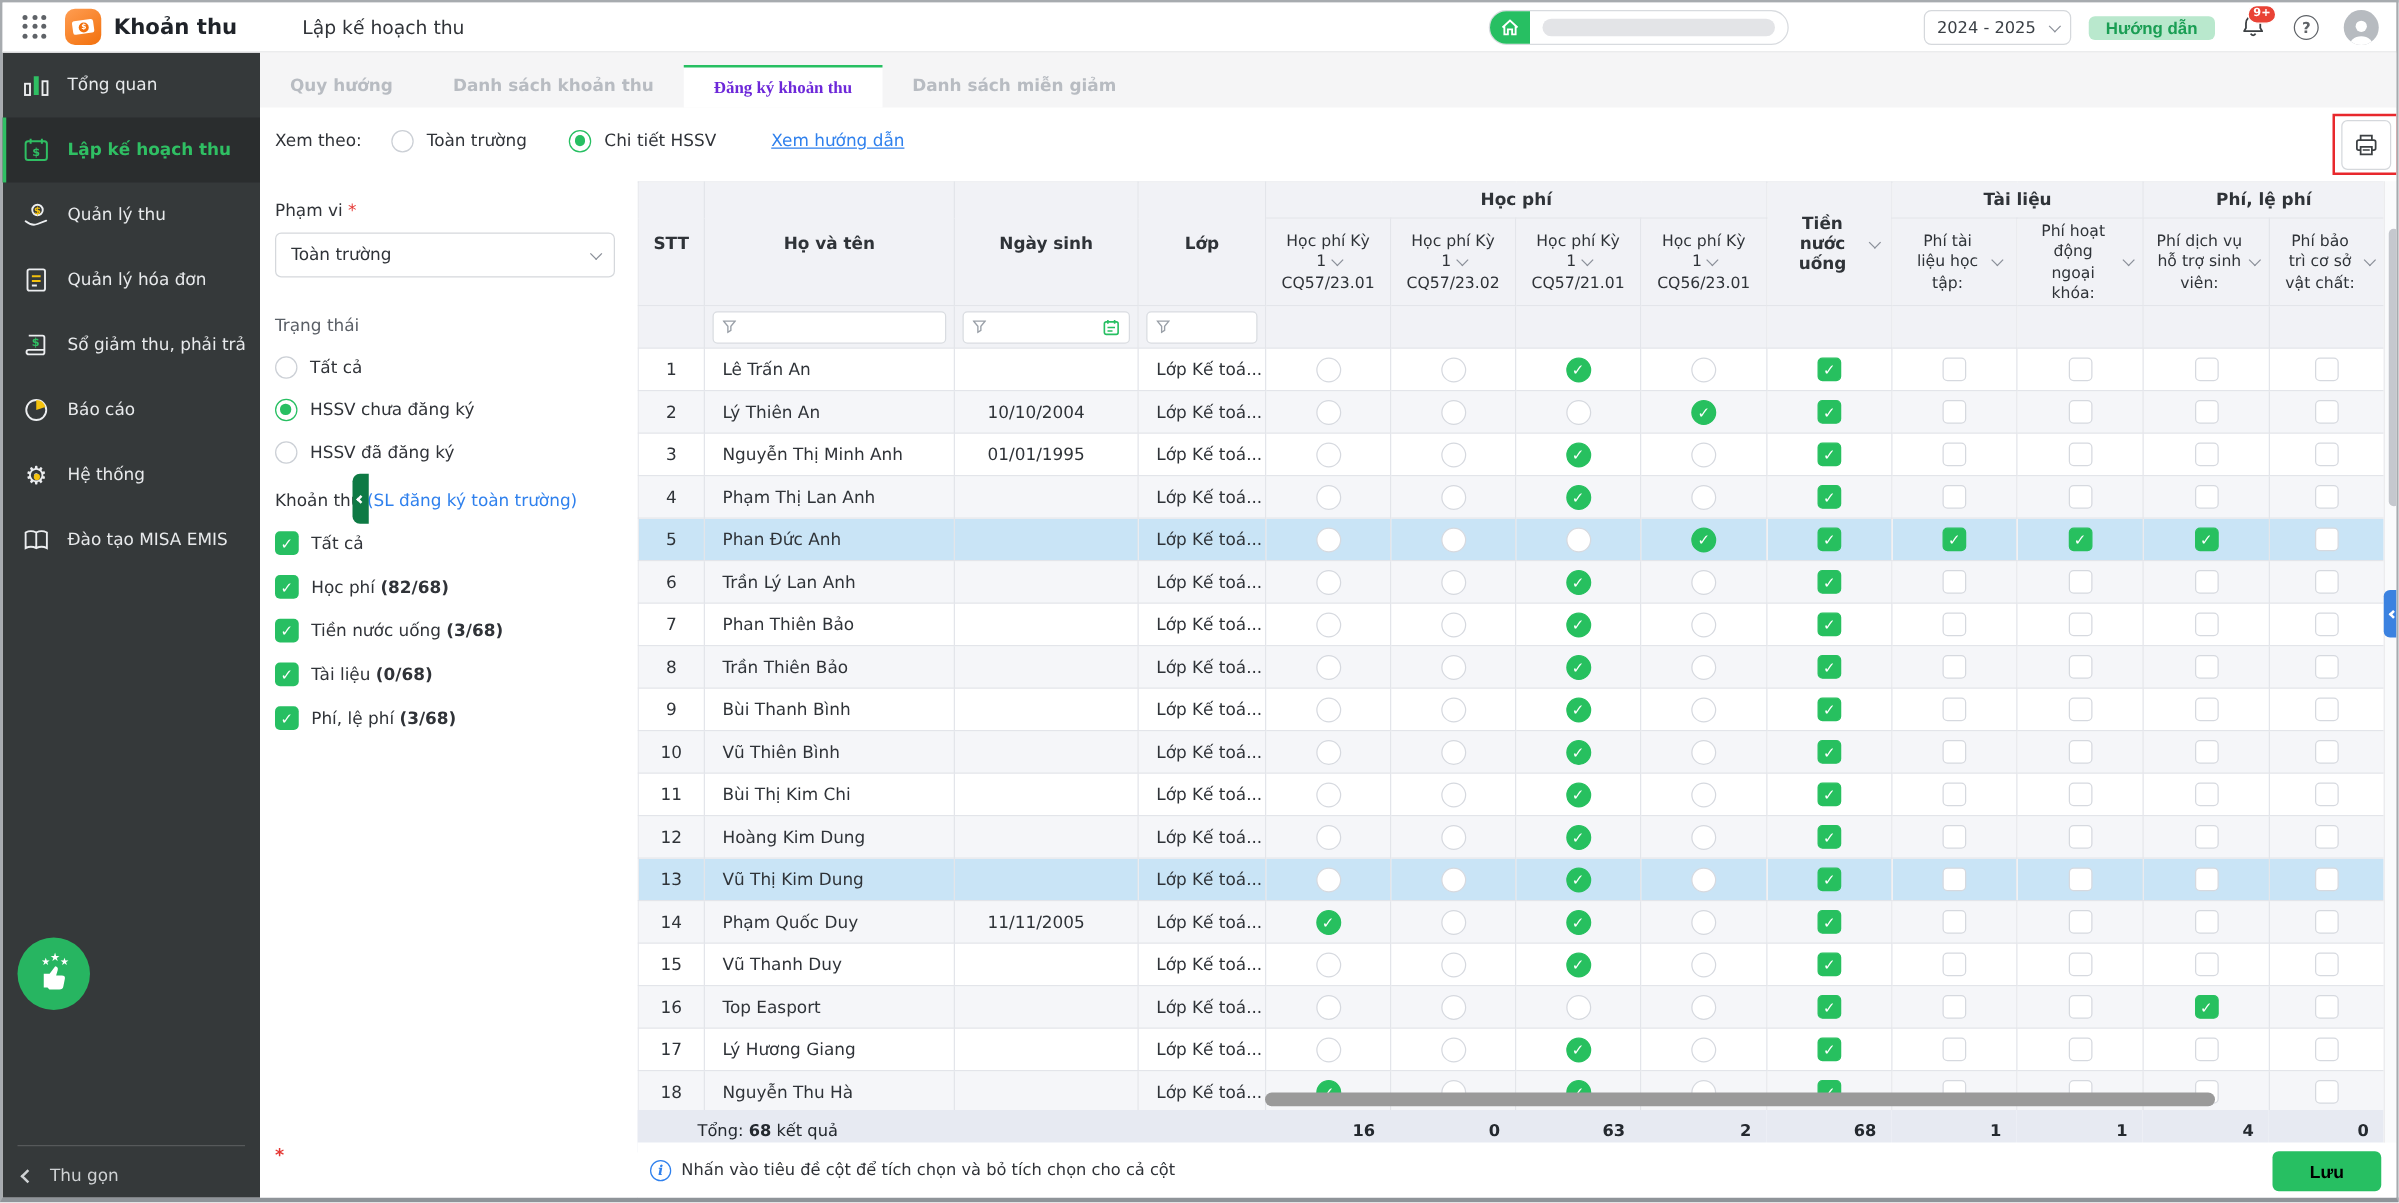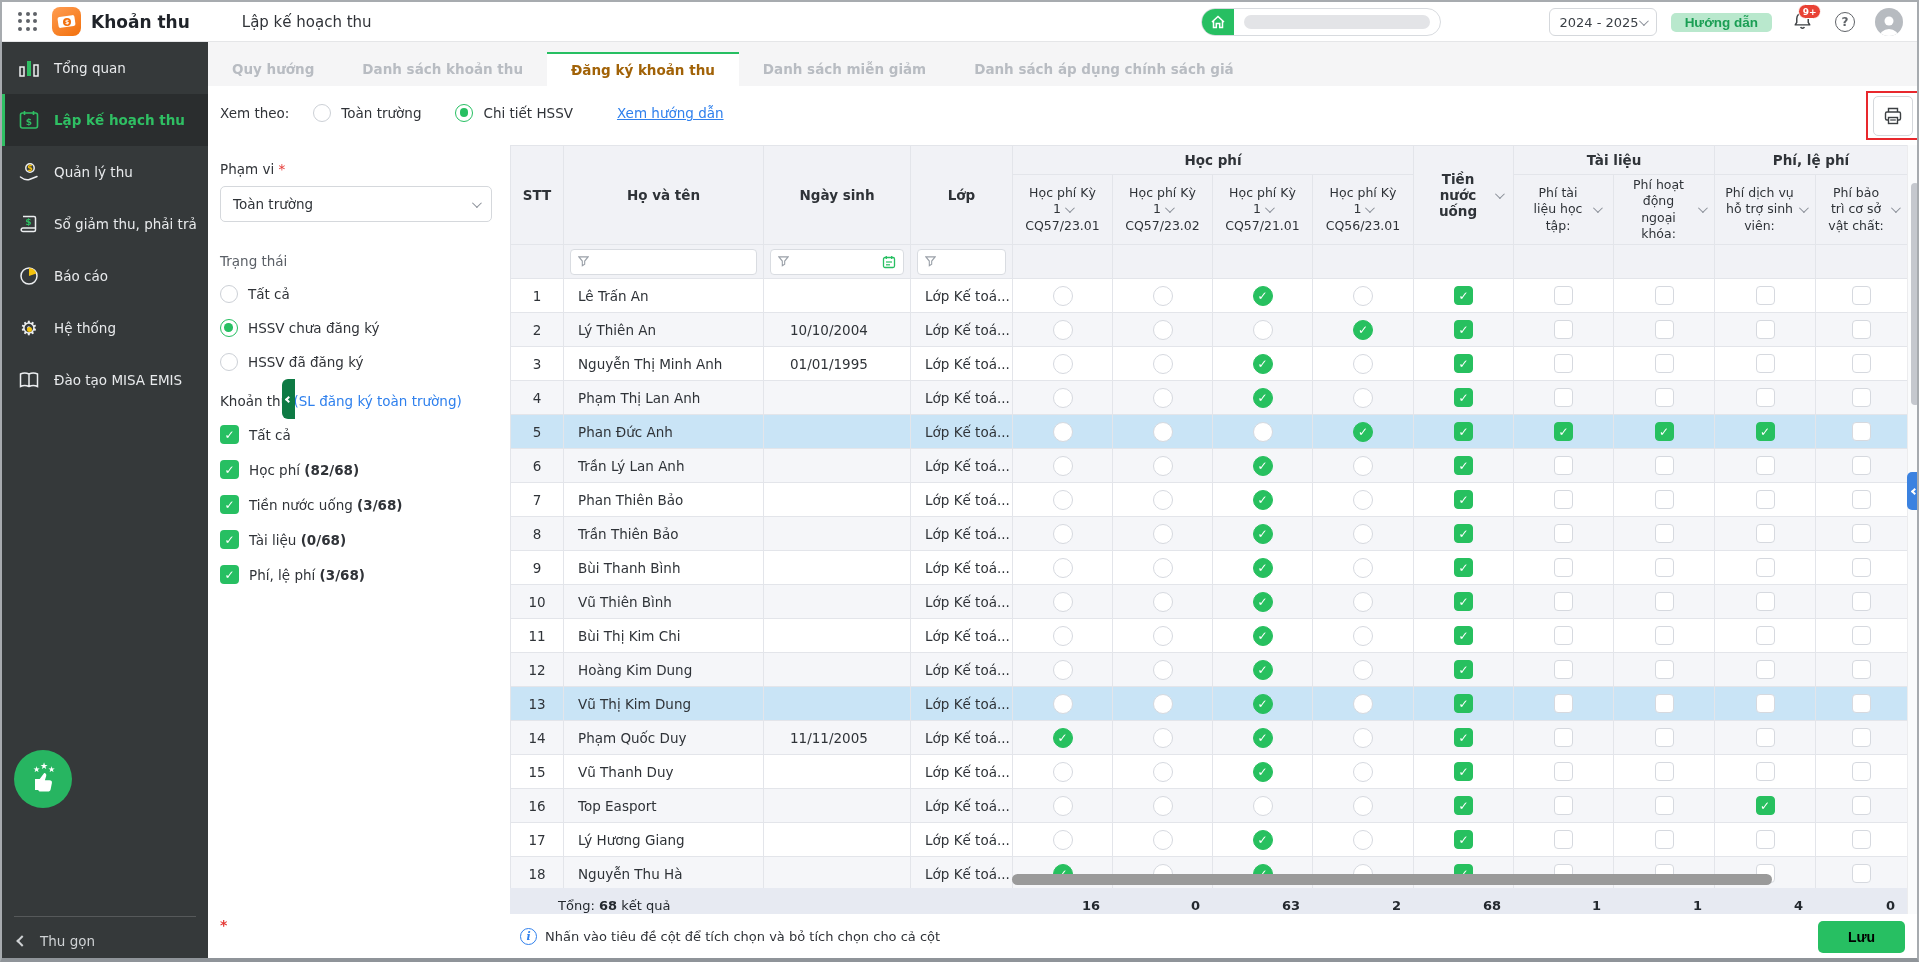--- a/index.html
+++ b/index.html
@@ -13,21 +13,21 @@
   .grid-ic i{width:4px;height:4px;border-radius:50%;background:#5f6368;}
   .applogo{width:29px;height:29px;border-radius:8px;margin-left:14px;background:linear-gradient(145deg,#ff9d52,#f2700c);position:relative;}
   .applogo .note{position:absolute;left:6px;top:9px;width:17px;height:11px;background:#fff;border-radius:2px;transform:rotate(-8deg);}
   .applogo .coin{position:absolute;left:11px;top:11px;width:8px;height:8px;border-radius:50%;background:#f2700c;color:#fff;font-size:6px;line-height:8px;text-align:center;font-weight:bold;}
   .app-title{font-size:17px;font-weight:bold;color:#1f2329;margin-left:10px;}
   .page-title{font-size:15px;color:#303338;margin-left:52px;}
   .tb-right{position:absolute;right:0;top:0;height:40px;display:flex;align-items:center;}
   .searchwrap{display:flex;align-items:center;height:28px;border:1px solid #d8dbdf;border-radius:14px;overflow:hidden;width:240px;background:#fff;}
   .homebtn{width:32px;height:28px;background:#27bf62;display:flex;align-items:center;justify-content:center;cursor:pointer;}
   .redacted{height:14px;border-radius:7px;background:#e3e4e7;flex:1;margin:0 10px;}
-  .yearsel{margin-left:108px;height:28px;border:1px solid #d5d8dc;border-radius:6px;display:flex;align-items:center;padding:0 10px;font-size:13px;color:#3a3f45;cursor:pointer;background:#fff;}
+  .yearsel{margin-left:108px;height:28px;border:1px solid #d5d8dc;border-radius:6px;display:flex;align-items:center;padding:0 10px;gap:10px;font-size:13px;color:#3a3f45;cursor:pointer;background:#fff;}
   .guidebtn{margin-left:14px;height:19px;background:#b9e8cd;color:#1a9e54;font-weight:bold;font-size:13.5px;border:none;border-radius:5px;padding:0 14px;cursor:pointer;}
   .bell{position:relative;margin-left:20px;cursor:pointer;}
   .badge{position:absolute;top:-6px;right:-8px;background:#e94235;color:#fff;font-size:9px;font-weight:bold;border-radius:8px;padding:1.5px 3.5px;border:1.5px solid #fff;}
   .help{width:20px;height:20px;border:1.7px solid #5f6368;border-radius:50%;color:#5f6368;font-size:12px;font-weight:bold;display:flex;align-items:center;justify-content:center;margin-left:22px;cursor:pointer;}
   .avatar{width:28px;height:28px;border-radius:50%;background:#b7bbc0;margin:0 14px 0 20px;overflow:hidden;display:flex;align-items:flex-end;justify-content:center;cursor:pointer;}
 
   
   .sidebar{position:absolute;left:0;top:40px;width:206px;height:922px;background:#35393a;z-index:20;}
   .sb-item{height:52px;display:flex;align-items:center;gap:12px;padding-left:14px;color:#e8eaec;font-size:13.5px;cursor:pointer;position:relative;}
   .sb-item .ic{width:26px;display:flex;justify-content:center;}
@@ -36,21 +36,21 @@
   .gearwrap{position:relative;font-size:20px;color:#eceef0;line-height:1;}
   .gearwrap i{position:absolute;left:7px;top:9px;width:5px;height:5px;border-radius:50%;background:#f4c20d;}
   .like-circle{position:absolute;left:12px;top:708px;width:58px;height:58px;border-radius:50%;background:#27b561;display:flex;align-items:center;justify-content:center;cursor:pointer;}
   .sb-divider{position:absolute;left:12px;bottom:47px;width:182px;height:1px;background:#56595a;}
   .collapse{position:absolute;left:0;bottom:0;width:100%;height:46px;display:flex;align-items:center;gap:14px;padding-left:16px;color:#cfd2d4;font-size:13.5px;cursor:pointer;}
   .chev-l{display:inline-block;width:8px;height:8px;border-left:2px solid #cfd2d4;border-bottom:2px solid #cfd2d4;transform:rotate(45deg);}
 
   
   .tabbar{position:absolute;left:206px;top:40px;width:1713px;height:44px;background:#f5f5f6;display:flex;align-items:flex-end;z-index:10;}
   .tab{height:34px;display:flex;align-items:center;padding:0 24px;font-size:13.5px;color:#b8bcc2;font-weight:bold;cursor:pointer;}
-  .tab.active{background:#fff;color:#a16207;border-top:2.5px solid #27bf62;}
+  .tab.active{background:#fff;color:#6d28d9;border-top:2.5px solid #27bf62;font-family:Liberation Serif, serif;}
 
   
   .toolbar{position:absolute;left:206px;top:84px;width:1713px;height:59px;background:#fff;}
   .viewrow{position:absolute;left:12px;top:18px;display:flex;align-items:center;gap:10px;font-size:13.5px;color:#303338;}
   .rdo{width:18px;height:18px;border:1.6px solid #ccd0d6;border-radius:50%;background:#fff;position:relative;display:inline-block;cursor:pointer;flex:none;}
   .rdo.sel{border-color:#27bf62;}
   .rdo.sel::after{content:'';position:absolute;left:3.3px;top:3.3px;width:8.6px;height:8.6px;border-radius:50%;background:#27bf62;}
   .lnk{color:#2f80ed;text-decoration:underline;cursor:pointer;}
   .actbtns{position:absolute;right:56px;top:13px;display:flex;gap:13px;}
   .gbtn{height:34px;padding:0 22px;background:#27bf62;color:#fff;font-weight:bold;font-size:13.5px;border:none;border-radius:5px;cursor:pointer;}
@@ -193,20 +193,31 @@
             <circle cx="13" cy="8" r="4.2" fill="none" stroke="#eceef0" stroke-width="1.5"></circle>
             <text x="13" y="11" font-size="8" fill="#f4c20d" text-anchor="middle" font-weight="bold">$</text>
             <path d="M3.5 17 q5 4 9.5 2.2 l7-2.7" fill="none" stroke="#eceef0" stroke-width="1.5" stroke-linecap="round"></path>
           </svg>
       </span>
       <span>Quản lý thu</span>
     </div>
     <div class="sb-item">
       <span class="ic">
         <svg width="24" height="24" viewBox="0 0 24 24">
+            <rect x="5" y="3.5" width="14" height="17" rx="1.5" fill="none" stroke="#eceef0" stroke-width="1.5"></rect>
+            <line x1="8.5" y1="9" x2="15.5" y2="9" stroke="#f4c20d" stroke-width="1.6"></line>
+            <line x1="8.5" y1="12.7" x2="15.5" y2="12.7" stroke="#f4c20d" stroke-width="1.6"></line>
+            <line x1="8.5" y1="16.4" x2="12.5" y2="16.4" stroke="#eceef0" stroke-width="1.5"></line>
+          </svg>
+      </span>
+      <span>Quản lý hóa đơn</span>
+    </div>
+    <div class="sb-item">
+      <span class="ic">
+        <svg width="24" height="24" viewBox="0 0 24 24">
             <path d="M6 4.5 h11 a1.5 1.5 0 0 1 1.5 1.5 v12 a1.5 1.5 0 0 1 -1.5 1.5 h-11 a1.8 1.8 0 0 1 0 -3.6 h12.5" fill="none" stroke="#eceef0" stroke-width="1.5"></path>
             <text x="11.5" y="13" font-size="9" font-weight="bold" fill="#2fbf63" text-anchor="middle">$</text>
           </svg>
       </span>
       <span>Sổ giảm thu, phải trả</span>
     </div>
     <div class="sb-item">
       <span class="ic">
         <svg width="24" height="24" viewBox="0 0 24 24">
             <circle cx="12" cy="12" r="8" fill="none" stroke="#eceef0" stroke-width="1.5"></circle>
@@ -243,21 +254,20 @@
       <span class="chev-l"></span>
       <span>Thu gọn</span>
     </div>
   </div>
 
   <div class="tabbar">
     <div class="tab">Quy hướng</div>
     <div class="tab">Danh sách khoản thu</div>
     <div class="tab active">Đăng ký khoản thu</div>
     <div class="tab">Danh sách miễn giảm</div>
-    <div class="tab">Danh sách áp dụng chính sách giá</div>
   </div>
 
   <div class="toolbar">
     <div class="viewrow">
       <span>Xem theo:</span>
       <span class="rdo" style="margin-left:14px"></span>
       <span>Toàn trường</span>
       <span class="rdo sel" style="margin-left:24px"></span>
       <span>Chi tiết HSSV</span>
       <span class="lnk" style="margin-left:34px">Xem hướng dẫn</span>

